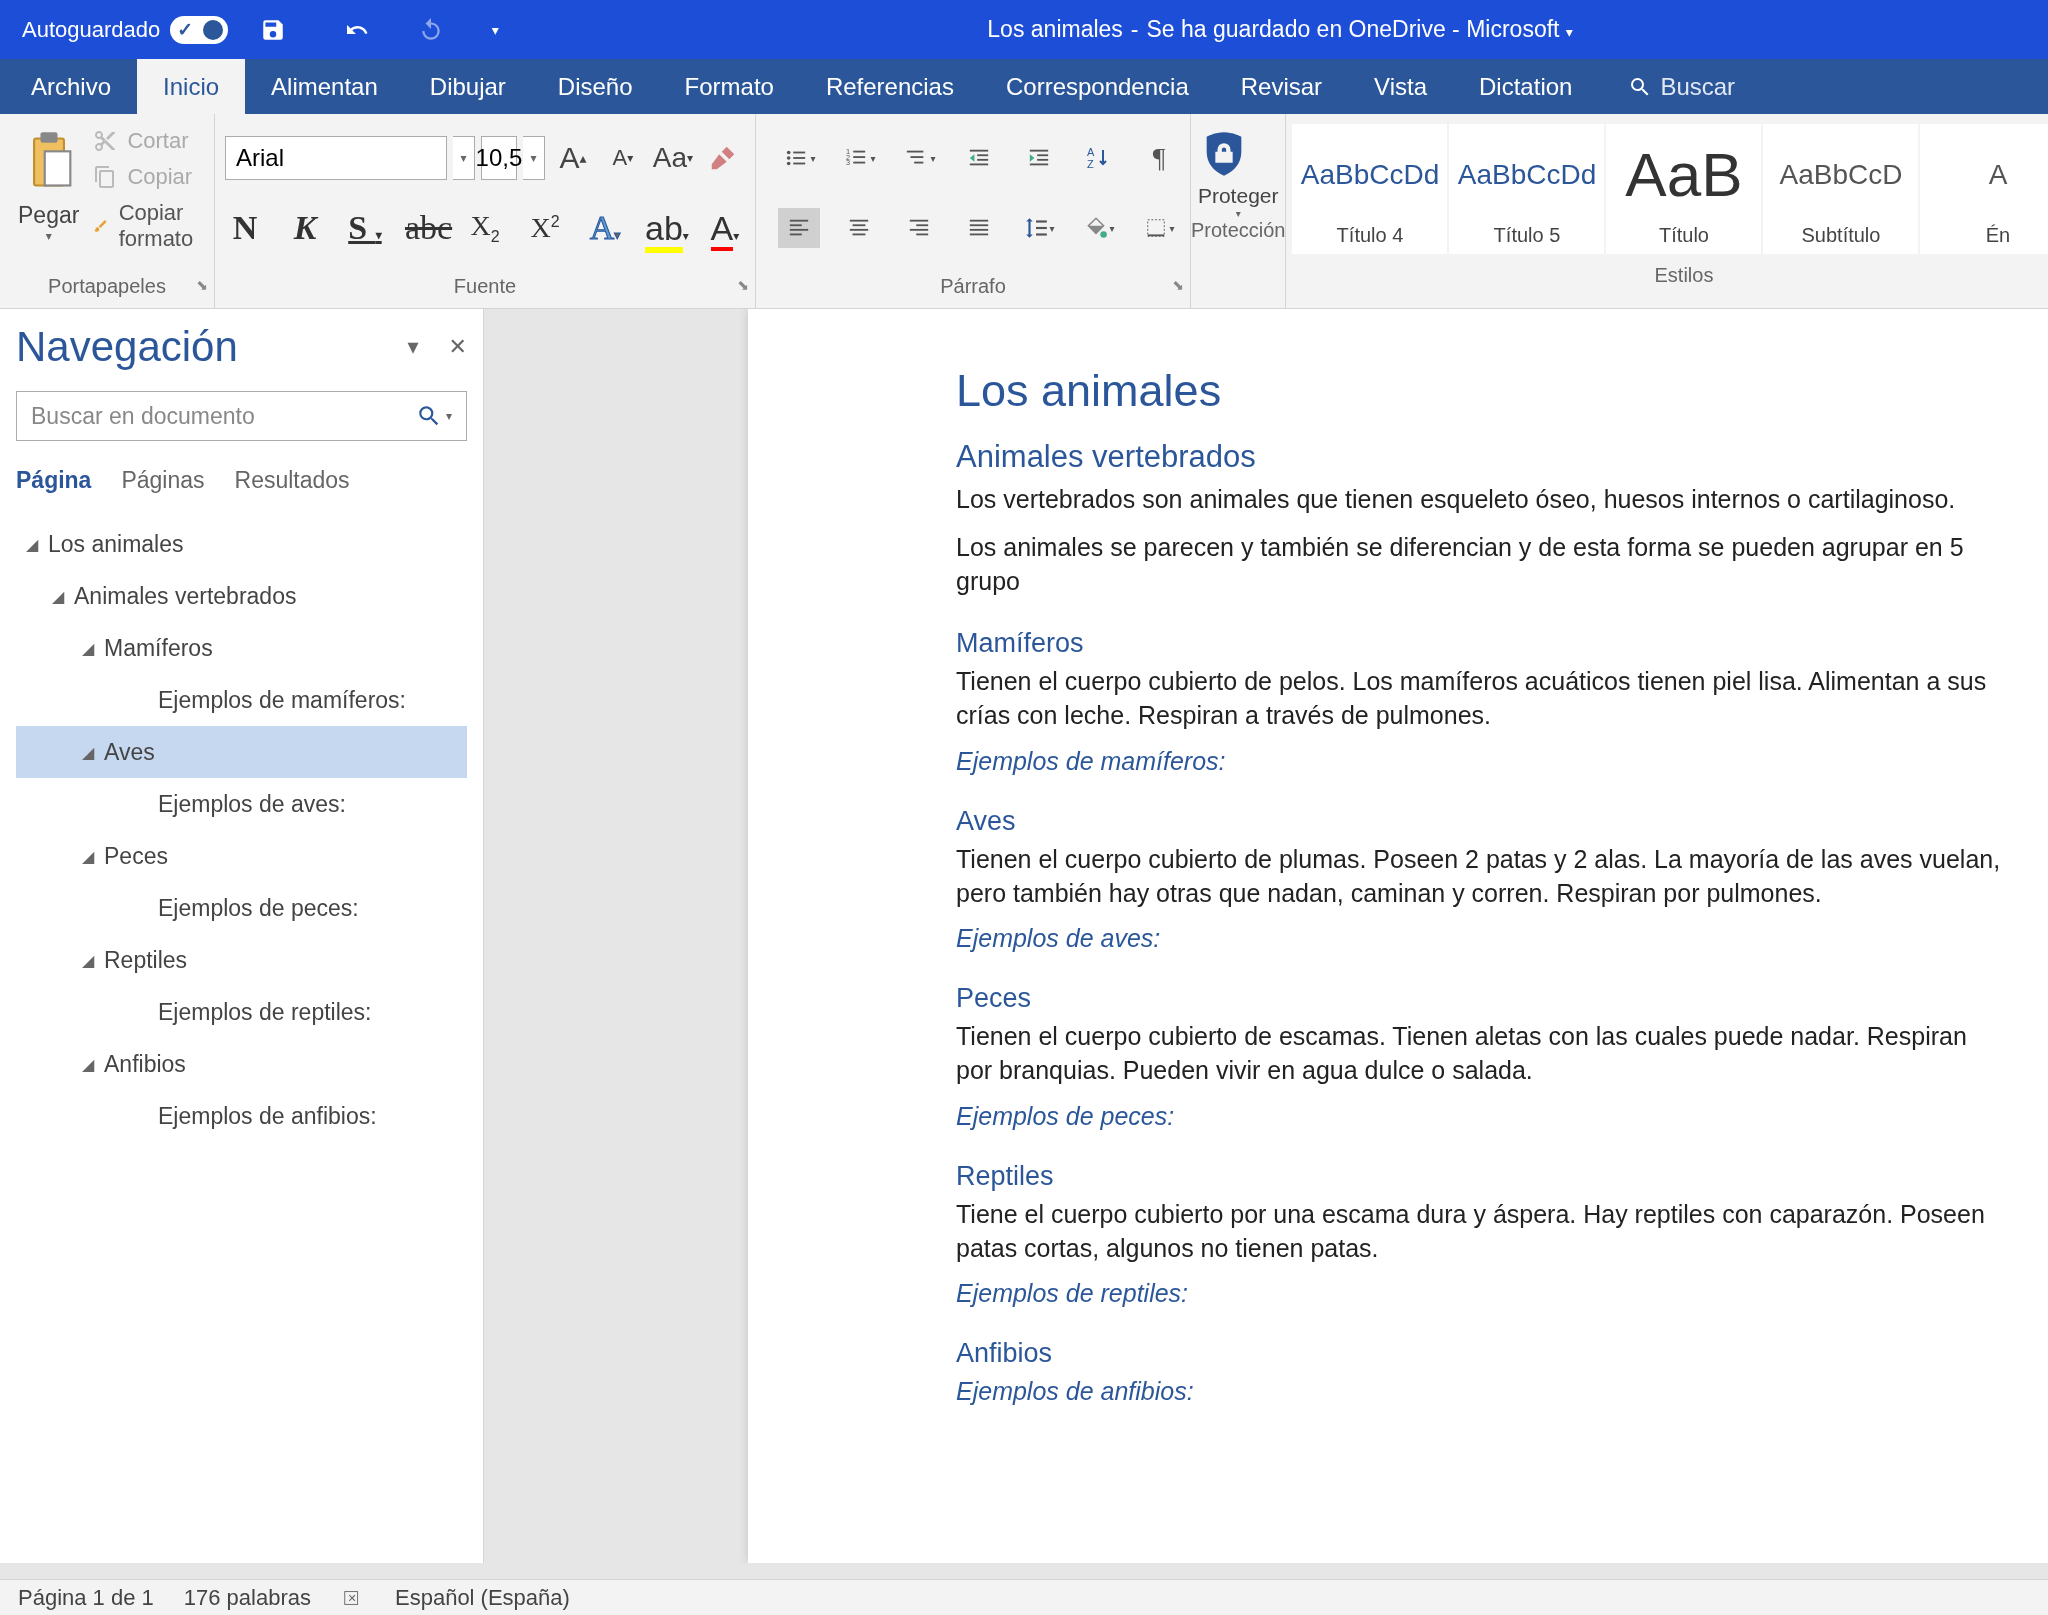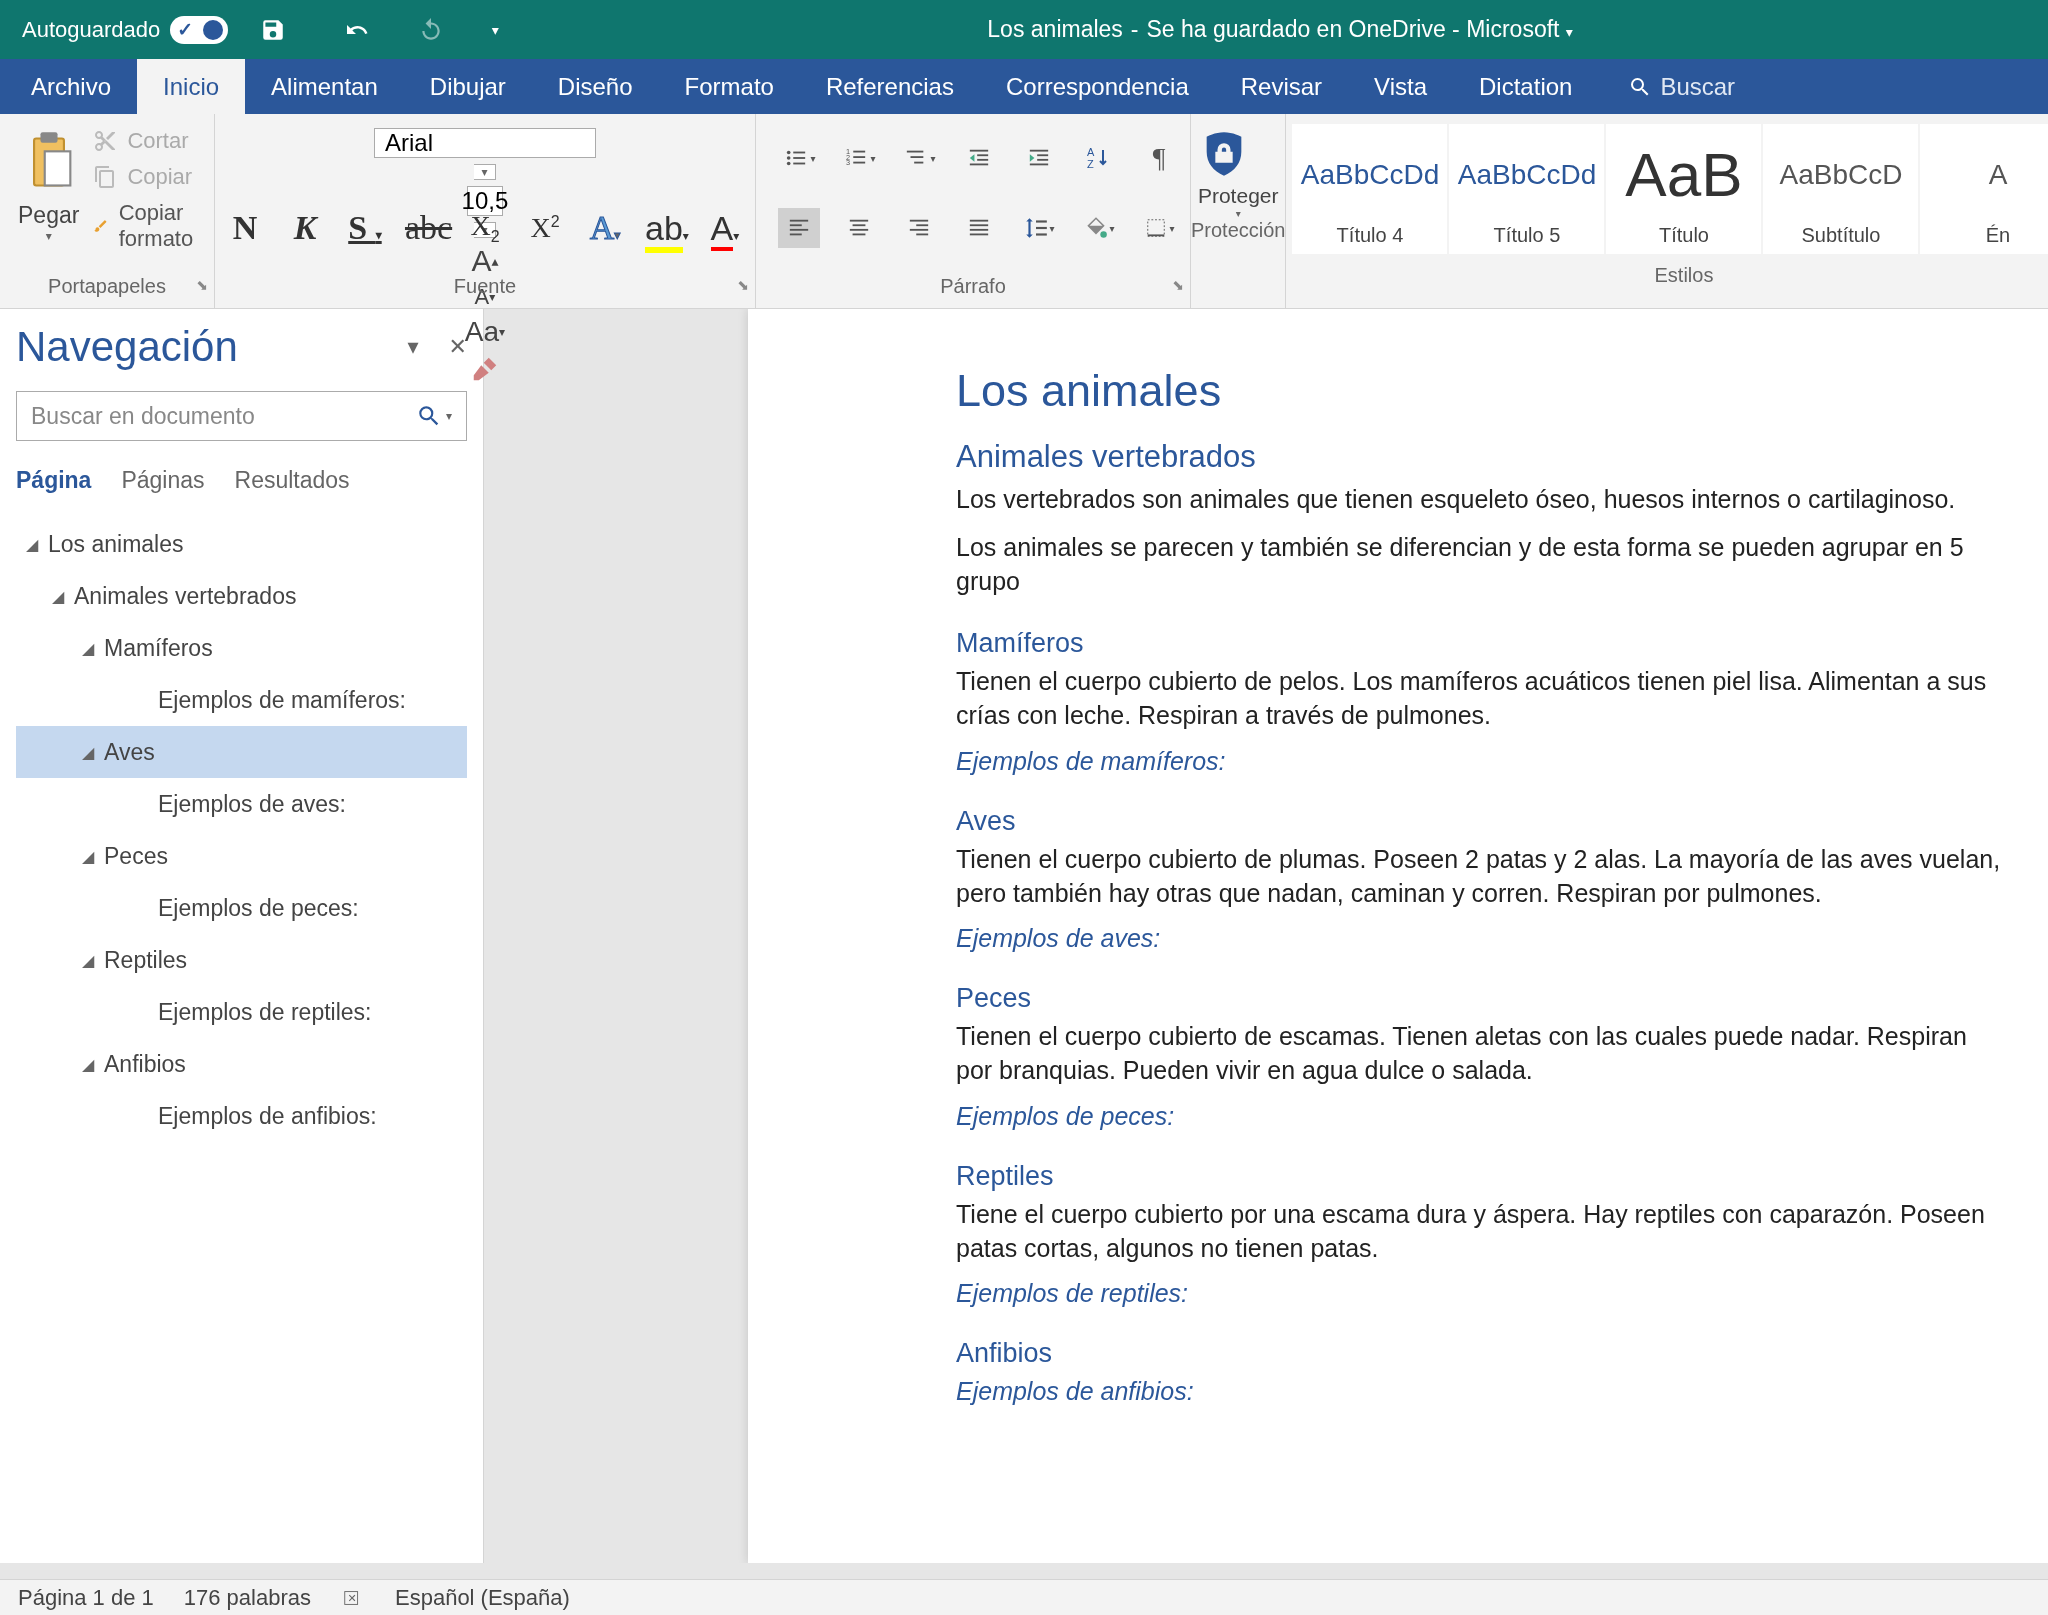--- a/index.html
+++ b/index.html
@@ -1,18 +1,18 @@
 <!DOCTYPE html>
 <html><head>
 <meta charset="utf-8">
 <style>
 * { margin: 0; padding: 0; box-sizing: border-box; font-family: 'Segoe UI', Tahoma, sans-serif; }
 body { background: #e6e6e6; width: 2048px; height: 1615px; overflow: hidden; position: relative; }
 
-.titlebar { background: #0f766e; height: 59px; display: flex; align-items: center; color: white; font-size: 22px; }
+.titlebar { background: #1d4ed8; height: 59px; display: flex; align-items: center; color: white; font-size: 22px; }
 .autosave { display: flex; align-items: center; margin-left: 22px; gap: 10px; }
 .toggle { width: 58px; height: 28px; background: white; border-radius: 14px; position: relative; }
 .toggle::after { content: ''; position: absolute; width: 20px; height: 20px; background: #2b579a; border-radius: 50%; top: 4px; right: 5px; }
 .toggle::before { content: '✓'; position: absolute; left: 7px; top: 2px; color: #2b579a; font-size: 19px; font-weight: bold; }
 .qat-icon { width: 34px; height: 34px; margin-left: 28px; display: flex; align-items: center; justify-content: center; }
 .title-center { flex: 1; text-align: center; font-size: 23px; }
 .title-center .sep { margin: 0 8px; }
 
 .menubar { background: #2b579a; height: 55px; display: flex; align-items: center; color: white; }
 .menu-tab { padding: 0 26px; height: 55px; display: flex; align-items: center; font-size: 24px; cursor: pointer; }
@@ -26,21 +26,21 @@
 .ribbon-group-label { height: 33px; text-align: center; font-size: 20px; color: #666; position: relative; }
 .ribbon-group-label .launcher { position: absolute; right: 6px; top: 2px; font-size: 14px; color: #888; }
 
 .paste-section { display: flex; flex-direction: column; align-items: center; padding: 4px 8px; }
 .paste-icon-box { width: 60px; height: 72px; display: flex; align-items: center; justify-content: center; }
 .clip-actions { display: flex; flex-direction: column; gap: 10px; padding-top: 6px; margin-left: 6px; }
 .clip-action { display: flex; align-items: center; gap: 10px; color: #555; font-size: 22px; }
 .clip-action.disabled { color: #aaa; }
 
 .font-group { width: 585px; }
-.font-row1 { display: flex; align-items: center; gap: 6px; height: 60px; flex-direction: column; }
+.font-row1 { display: flex; align-items: center; gap: 6px; height: 60px; }
 .font-name { width: 222px; height: 44px; background: white; border: 1px solid #ababab; display: flex; align-items: center; padding: 0 10px; font-size: 24px; }
 .font-dd { width: 22px; height: 44px; border: 1px solid #ababab; border-left: none; background: white; display: flex; align-items: center; justify-content: center; font-size: 12px; color: #666; }
 .font-size { width: 36px; height: 44px; background: white; border: 1px solid #ababab; text-align: center; font-size: 24px; display: flex; align-items: center; justify-content: center; }
 .font-btn { width: 44px; height: 44px; display: flex; align-items: center; justify-content: center; font-size: 28px; color: #444; }
 .font-row2 { display: flex; align-items: center; gap: 20px; height: 60px; margin-top: 10px; }
 .fmt-btn { font-size: 34px; color: #333; width: 40px; text-align: center; font-family: 'Times New Roman', serif; }
 .fmt-btn.bold { font-weight: bold; }
 .fmt-btn.italic { font-style: italic; font-weight: bold; }
 .fmt-btn.under { text-decoration: underline; font-weight: bold; }
 .fmt-btn.strike { text-decoration: line-through; }

